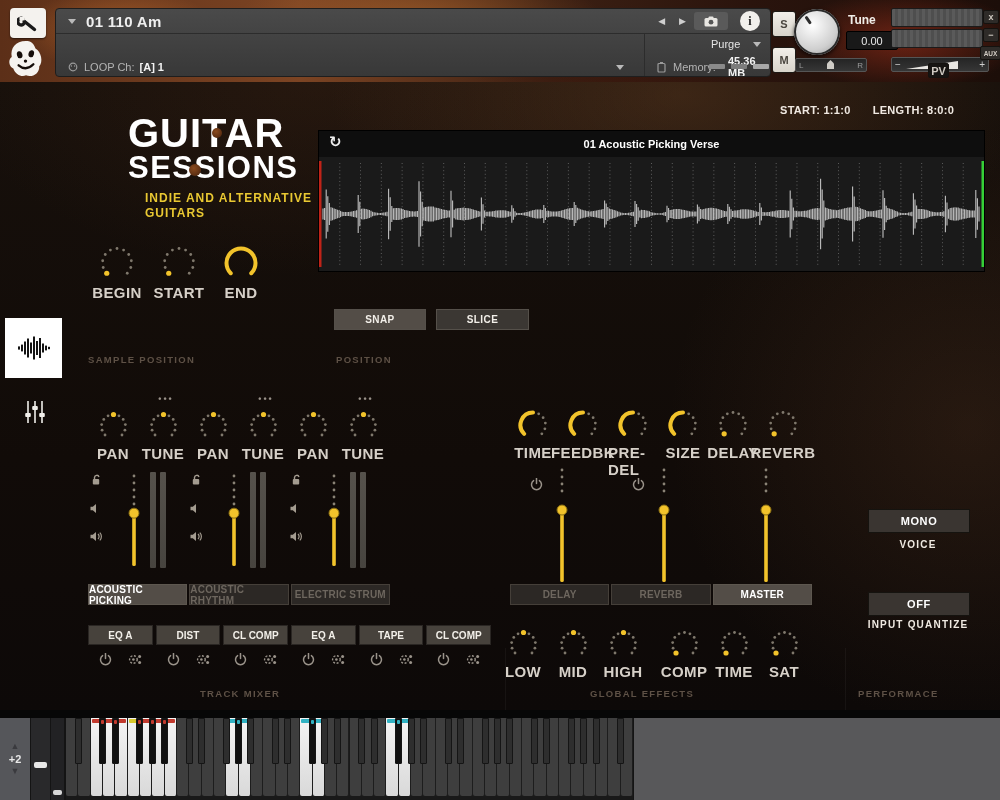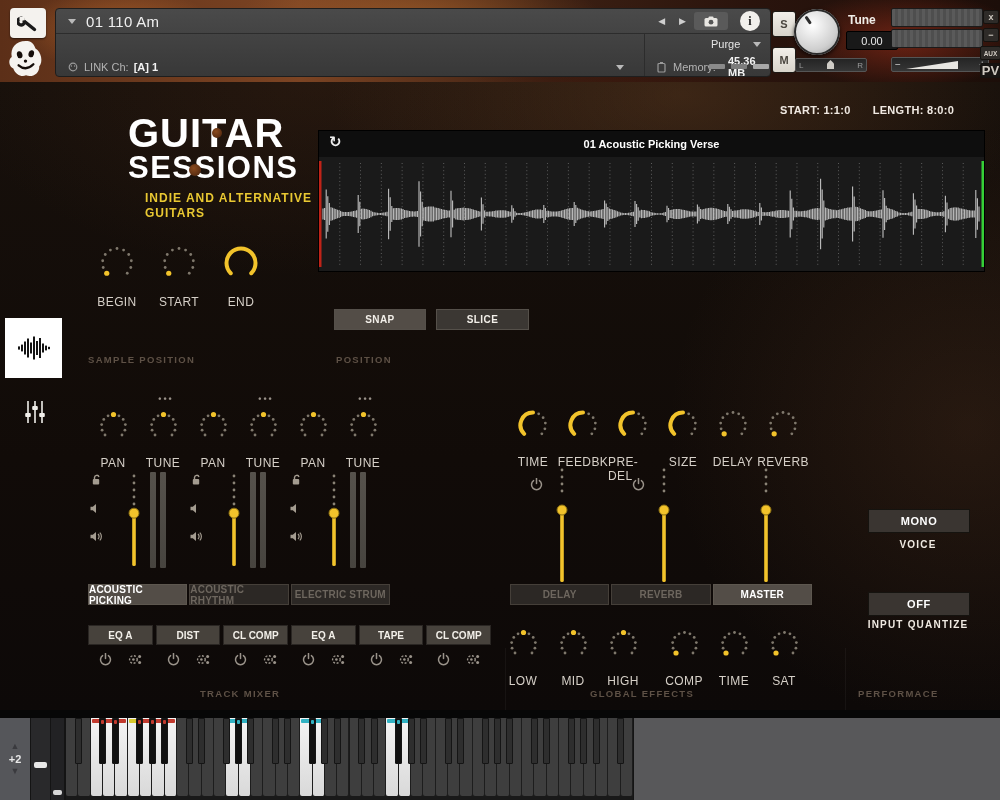--- a/index.html
+++ b/index.html
@@ -22,21 +22,21 @@
   #hdrbar{left:55px;top:8px;width:714px;height:67px;border-radius:4px;border:1px solid #1e1e1e;
     background:linear-gradient(#4a4a4a,#383838);overflow:hidden;}
   .hrow{position:absolute;left:0;width:100%;display:flex;align-items:center;color:#c9c9c9;font-size:11px;}
   #hrow1{top:0;height:24px;border-bottom:1px solid #2c2c2c;}
   #hrow2{top:25px;height:23px;border-bottom:1px solid #2c2c2c;}
   #hrow3{top:49px;height:18px;}
   .hlabel{color:#b3b3b3;margin-right:5px;}
   .hval{color:#f2f2f2;font-weight:bold;}
   .caret{display:inline-block;width:0;height:0;border-left:4px solid transparent;border-right:4px solid transparent;
     border-top:5px solid #b9b9b9;}
-  #hdr-title{font-size:15px;font-weight:normal;color:#efefef;margin-left:10px;letter-spacing:.3px;}
+  #hdr-title{font-size:15px;font-weight:bold;color:#efefef;margin-left:10px;letter-spacing:.3px;}
   .vdivider{position:absolute;top:25px;bottom:0;left:588px;width:1px;background:#2c2c2c;}
   .ledbar{width:16px;height:5px;border-radius:1px;background:#777;}
   .smbtn{width:22px;height:24px;background:linear-gradient(#f2efe9,#d8d4cb);border-radius:3px;color:#4a463f;
     font-size:11px;font-weight:bold;display:flex;align-items:center;justify-content:center;border:1px solid #1d1a16;}
   #tuneknob{left:794px;top:9px;width:46px;height:46px;border-radius:50%;
     background:radial-gradient(circle at 40% 35%,#ffffff,#cfcfcf 60%,#8f8f8f);
     box-shadow:0 2px 4px rgba(0,0,0,.7), inset 0 0 0 2px #2b2b2b;}
   #tuneknob .tick{position:absolute;left:21px;top:4px;width:3px;height:9px;background:#2d2d2d;border-radius:2px;
     transform-origin:1.5px 19px;transform:rotate(-35deg);}
   #tunelabel{left:848px;top:13px;color:#f0ede8;font-size:12px;font-weight:bold;}
@@ -74,21 +74,21 @@
     display:flex;align-items:center;justify-content:center;font-size:11px;font-weight:bold;}
   #refresh{position:absolute;left:10px;top:2px;color:#eee;font-size:15px;font-weight:bold;}
   .sectlabel{color:#5e5146;font-size:9.5px;font-weight:bold;letter-spacing:1.3px;}
   .btn{height:21px;background:#3b3733;border:1px solid #55504a;color:#f2efe9;font-size:10px;font-weight:bold;
     display:flex;align-items:center;justify-content:center;letter-spacing:.4px;box-sizing:border-box;}
   .btn.active{background:#534d47;}
   .btn.dim{background:#322e2a;color:#756d64;border-color:#4a443e;}
   .knobrow{display:flex;}
   .knob-cell{width:50px;display:flex;flex-direction:column;align-items:center;}
   .knob-cell.wide{width:62px;}
-  .knob-label{margin-top:13px;color:#d6d0c8;font-size:12px;font-weight:normal;letter-spacing:.4px;}
+  .knob-label{margin-top:2px;color:#d6d0c8;font-size:15px;font-weight:bold;letter-spacing:.4px;}
   .menudots{color:#9a928a;font-size:9px;letter-spacing:2px;font-weight:bold;}
   .tabrow{display:flex;gap:2px;}
   .tab{flex:1;height:21px;display:flex;align-items:center;justify-content:center;font-size:10px;font-weight:bold;
     background:#2c2825;color:#6d665e;border:1px solid #453f39;box-sizing:border-box;letter-spacing:.2px;}
   .tab.active{background:#534d47;color:#fff;border-color:#5d574f;}
   .fxrow{display:flex;gap:3px;}
   .fxcell{flex:1;display:flex;flex-direction:column;align-items:center;}
   .fxslot{width:100%;height:20px;background:#47423c;border:1px solid #2a2623;color:#f2efe9;font-size:10px;
     font-weight:bold;display:flex;align-items:center;justify-content:center;box-sizing:border-box;}
   .fxicons{display:flex;gap:16px;padding-top:8px;}
@@ -159,21 +159,21 @@
           </svg>
         </span>
         <span style="width:20px;height:20px;border-radius:50%;background:#f2f0ec;color:#1c1c1c;font-weight:bold;font-size:12px;display:flex;align-items:center;justify-content:center;margin-right:10px;font-family:'Liberation Serif','DejaVu Serif',serif;">i</span>
       </div>
       <div id="hrow3" class="hrow">
         <svg style="margin-left:12px;margin-right:6px;" width="10" height="10" viewBox="0 0 10 10">
           <circle cx="5" cy="5" r="3.8" fill="none" stroke="#9a9a9a" stroke-width="1.2"></circle>
           <circle cx="3.4" cy="4" r="0.7" fill="#9a9a9a"></circle>
             <circle cx="6.6" cy="4" r="0.7" fill="#9a9a9a"></circle>
         </svg>
-        <span class="hlabel">LINK Ch:</span>
+        <span class="hlabel">LOOP Ch:</span>
         <span class="hval">[A] 1</span>
         <span class="caret" style="position:absolute;left:560px;"></span>
         <svg style="position:absolute;left:601px;" width="9" height="11" viewBox="0 0 9 11">
           <rect x="1" y="1.5" width="7" height="8.5" rx="1" fill="none" stroke="#9a9a9a" stroke-width="1.2"></rect>
           <rect x="3" y="0" width="3" height="2" fill="#9a9a9a"></rect>
         </svg>
         <span class="hlabel" style="position:absolute;left:617px;">Memory:</span>
         <span class="hval" style="position:absolute;left:672px;">45.36 MB</span>
       </div>
       <div class="vdivider"></div>
@@ -204,21 +204,21 @@
       <div class="meter" style="top:21px;"></div>
     </div>
     <div id="volslider" class="abs">
       <span>−</span>
       <div id="volwedge"></div>
       <span>+</span>
     </div>
     <div class="abs edgebtn" style="left:983px;top:10px;width:14px;height:12px;font-size:9px;">x</div>
     <div class="abs edgebtn" style="left:983px;top:28px;width:14px;height:12px;font-size:9px;">−</div>
     <div class="abs edgebtn" style="left:980px;top:46px;width:19px;height:12px;font-size:6.5px;">AUX</div>
-    <div class="abs edgebtn" style="left:980px;top:63px;width:19px;height:13px;font-size:13px;background:#161412;">PV</div>
+    <div class="abs edgebtn" style="left:928px;top:63px;width:19px;height:13px;font-size:11px;background:#161412;">PV</div>
   </div>
 
   <div id="main" class="abs">
 
     <div id="infobar" class="abs">
       <span><span>START:</span>
         <span>1:1:0</span></span>
       <span><span>LENGTH:</span>
         <span>8:0:0</span></span>
     </div>

